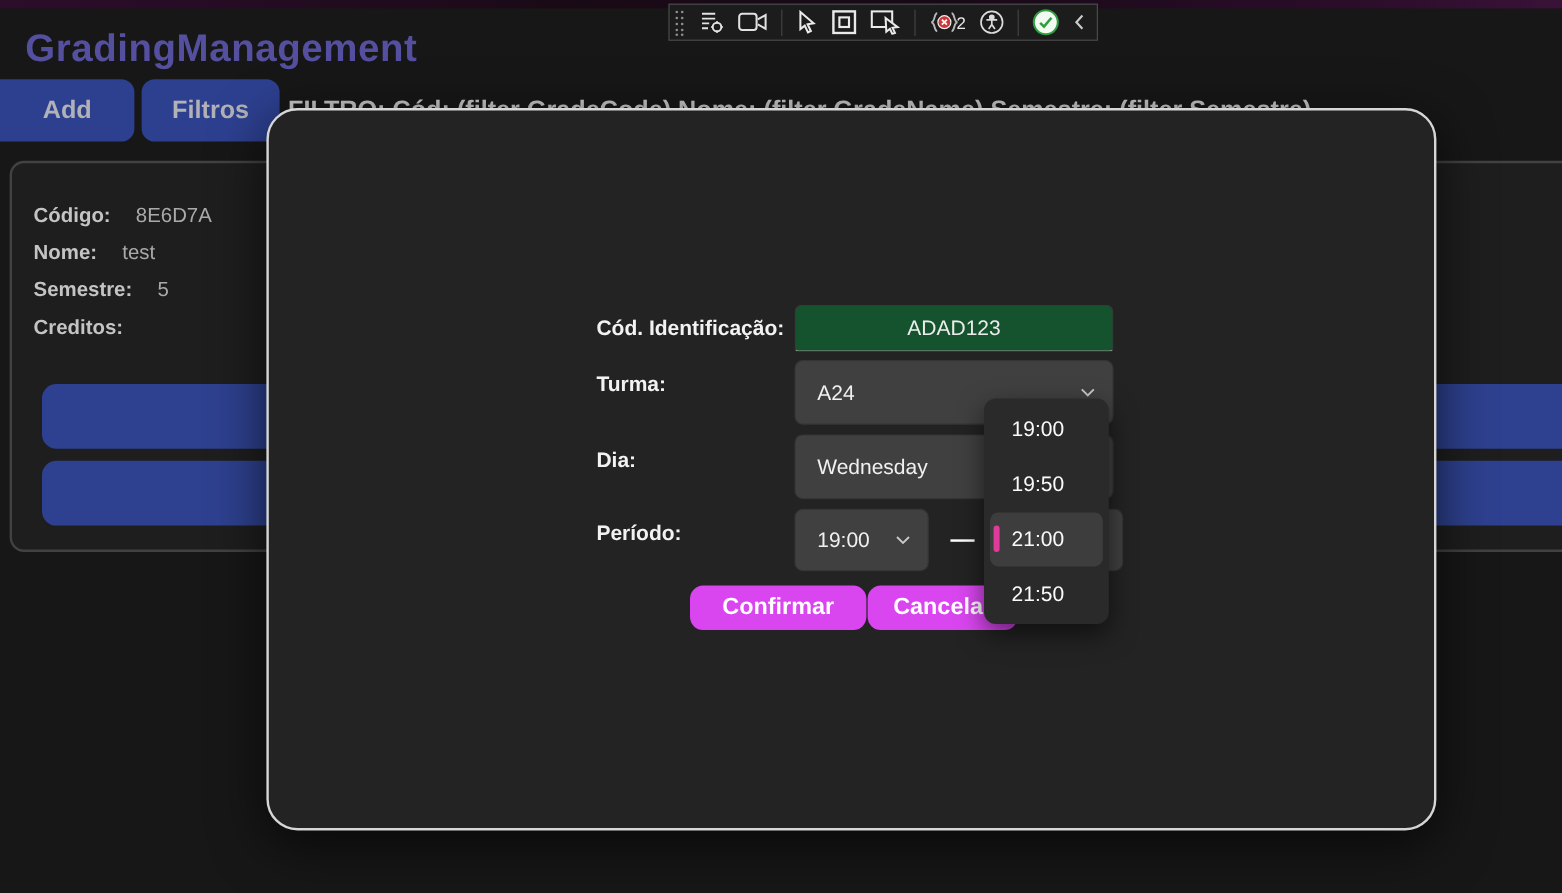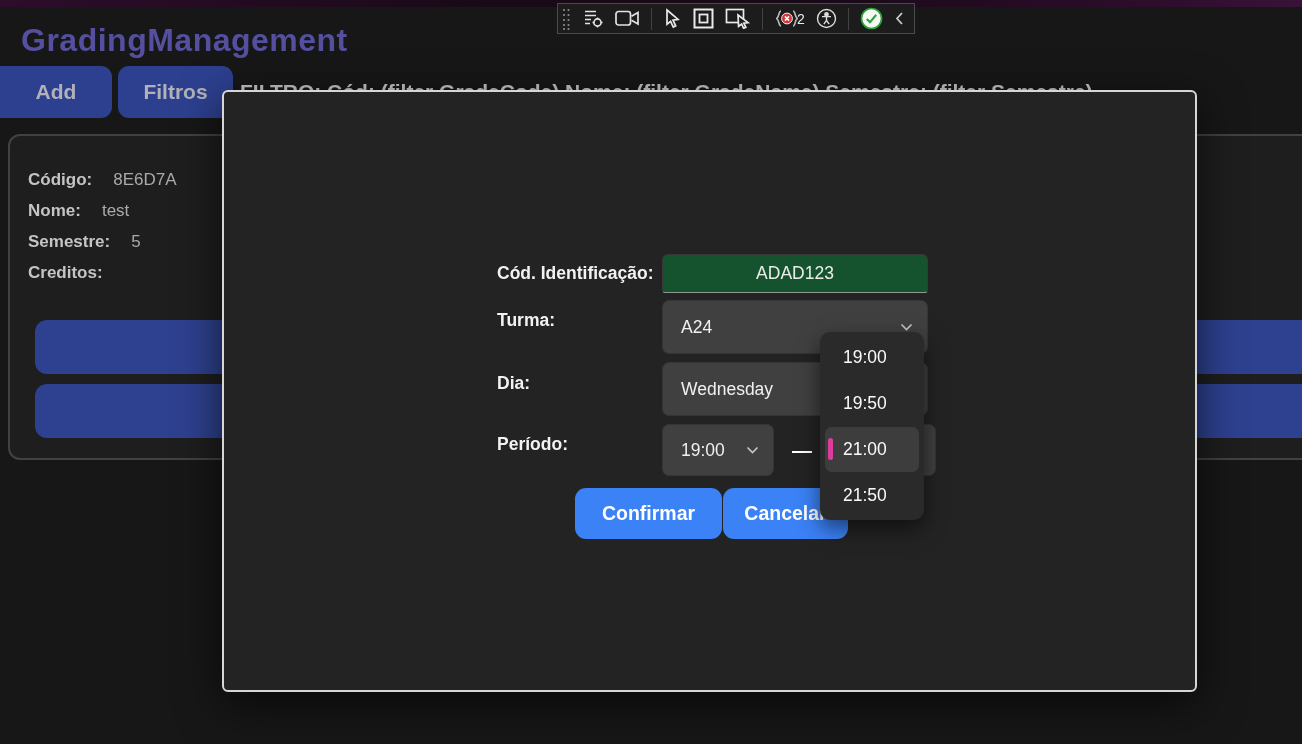--- a/index.html
+++ b/index.html
@@ -69,21 +69,21 @@
   .card-bar {
     position:absolute; left:25px; width:1298px; height:54px;
     background:#2e4190; border-radius:12px; cursor:pointer;
   }
   .card-bar.b1 { top:184px; }
   .card-bar.b2 { top:248px; }
 
   
   .modal {
     position:absolute; left:222px; top:90px; width:975px; height:602px;
-    background:#232323; border:2px solid #d6d6d6; border-radius:6px;
+    background:#232323; border:2px solid #d6d6d6; border-radius:26px;
     box-shadow:0 12px 45px rgba(0,0,0,0.65);
     z-index:20;
     padding-left:40px;
   }
   .m-label {
     position:absolute; left:273px;
     font-size:17.5px; font-weight:bold; color:#f2f2f2; white-space:nowrap;
   }
   .m-input {
     position:absolute; left:438px; top:162px; width:266px; height:39px;
@@ -103,22 +103,22 @@
   .sel-turma { top:208px; }
   .sel-dia { top:270px; }
   .sel-p1 { top:332px; height:52px; width:112px; }
   .sel-p2 { top:332px; left:600px; height:52px; width:112px; }
   .period-dash {
     position:absolute; left:560px; top:332px; width:36px; height:52px;
     display:flex; align-items:center; justify-content:center;
     color:#ffffff; font-size:20px; font-weight:bold;
   }
   .m-btn {
-    position:absolute; top:396px; height:51px;
-    background:#3b82f6; border:none; border-radius:11px;
+    position:absolute; top:396px; height:37px;
+    background:#d946ef; border:none; border-radius:11px;
     color:#ffffff; font-weight:bold; font-size:19.5px;
     font-family:"Liberation Sans", sans-serif; cursor:pointer;
   }
   .btn-confirm { left:351px; width:147px; }
   .btn-cancel { left:499px; width:125px; }
 
   
   .popup {
     position:absolute; left:820px; top:332px; width:104px; height:188px;
     background:#2a2a2a; border-radius:10px;

